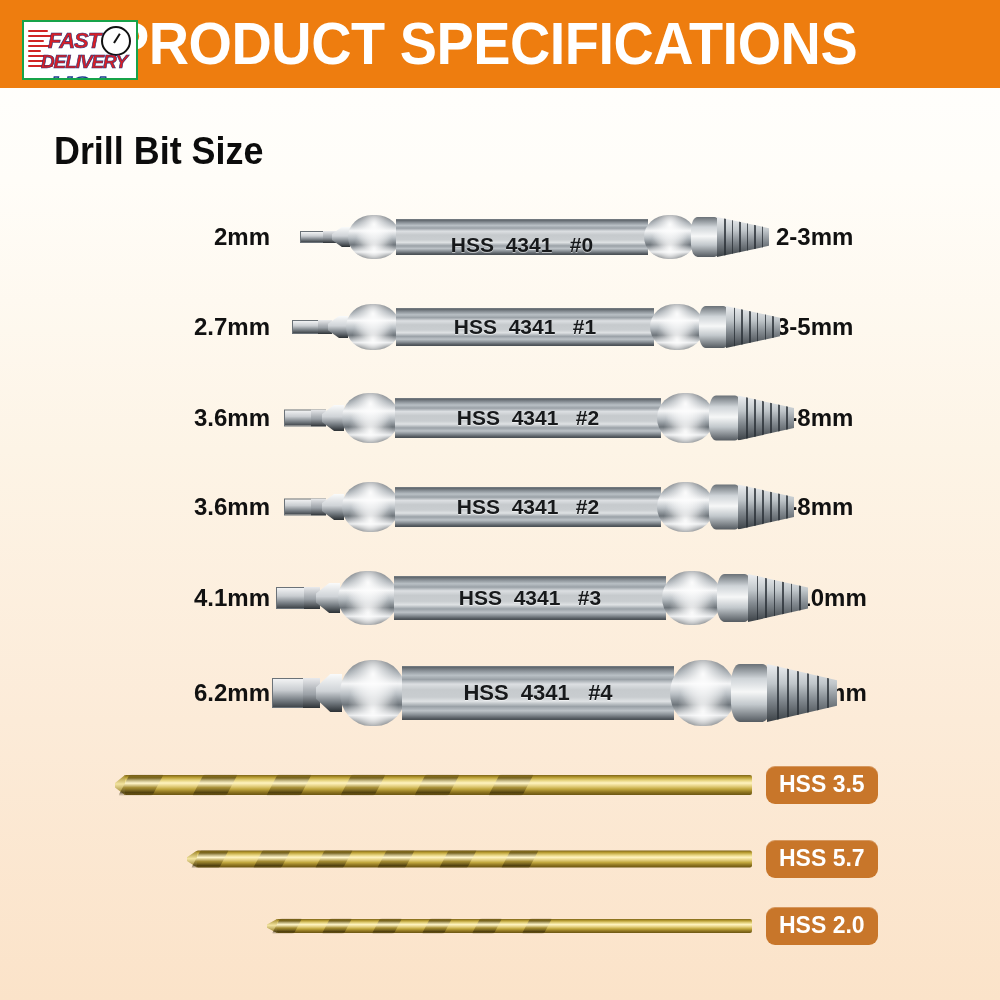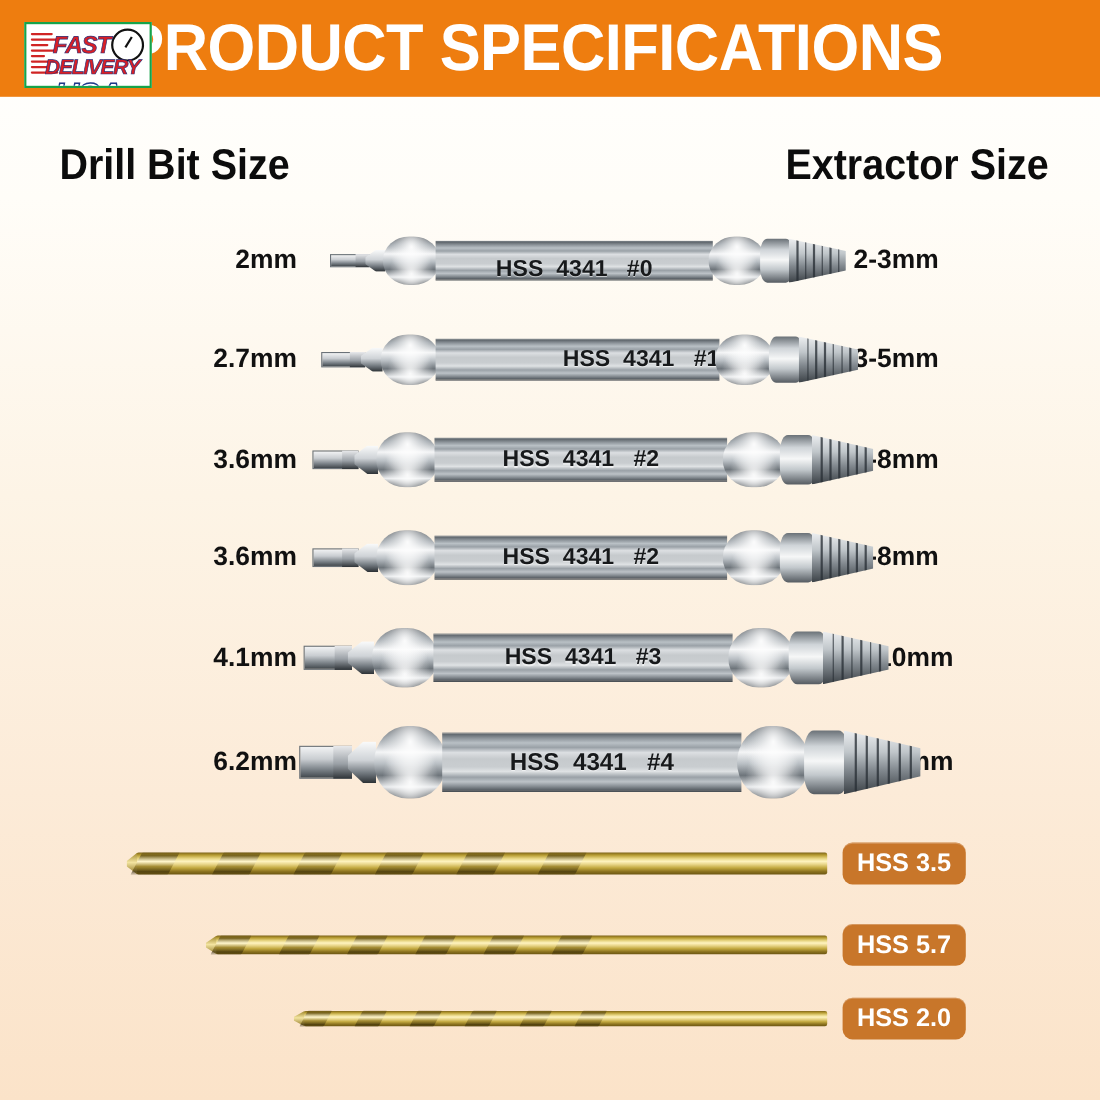--- a/index.html
+++ b/index.html
@@ -205,21 +205,20 @@
         <i></i>
         <i></i>
     </div>
     <div class="gauge"></div>
     <div class="fast">FAST</div>
     <div class="delivery">DELIVERY</div>
     <div class="usa">USA</div>
   </div>
 
   <div class="col-head" id="head-left"><span>Drill Bit Size</span></div>
-  <div class="col-head" id="head-right"><span>Extractor Size</span></div>
 
   <div id="ex-rows">
       <div class="ex-row" style="top: 198px; height: 78px;">
         <div class="ex-label left">2mm</div>
         <div class="ex-label right">2-3mm</div>
         <div class="bit-wrap" style="left: 300px; width: 472px; height: 44px;">
           <div class="bit" style="position: relative; width: 100%; height: 100%;">
             <div class="tip" style="left: 0px; width: 34px; height: 10px;"></div>
             <div class="tipcone" style="left: 32px; width: 18px; height: 20px; clip-path: polygon(0px 35%, 55% 0px, 100% 0px, 100% 100%, 55% 100%, 0px 65%);"></div>
             <div class="waist" style="left: 48px; width: 52px; height: 44px;"></div>
@@ -240,21 +239,21 @@
         </div>
       </div>
       <div class="ex-row" style="top: 288px; height: 78px;">
         <div class="ex-label left">2.7mm</div>
         <div class="ex-label right">3-5mm</div>
         <div class="bit-wrap" style="left: 292px; width: 489px; height: 46px;">
           <div class="bit" style="position: relative; width: 100%; height: 100%;">
             <div class="tip" style="left: 0px; width: 38px; height: 12px;"></div>
             <div class="tipcone" style="left: 36px; width: 20px; height: 22px; clip-path: polygon(0px 35%, 55% 0px, 100% 0px, 100% 100%, 55% 100%, 0px 65%);"></div>
             <div class="waist" style="left: 54px; width: 54px; height: 46px;"></div>
-            <div class="body" style="left: 104px; width: 258px; height: 36px; justify-content: flex-end;">
+            <div class="body" style="left: 104px; width: 258px; height: 36px;">
               <span class="btxt" style="font-size: 21px;">HSS  4341   #1</span>
             </div>
             <div class="waist" style="left: 358px; width: 54px; height: 46px;"></div>
             <div class="hexcap" style="left: 407px; width: 31px; height: 42px;"></div>
             <div class="steps" style="left: 434px; width: 54px; height: 42px;">
               <i style="left: 7.71429px;"></i>
               <i style="left: 15.4286px;"></i>
               <i style="left: 23.1429px;"></i>
               <i style="left: 30.8571px;"></i>
               <i style="left: 38.5714px;"></i>

